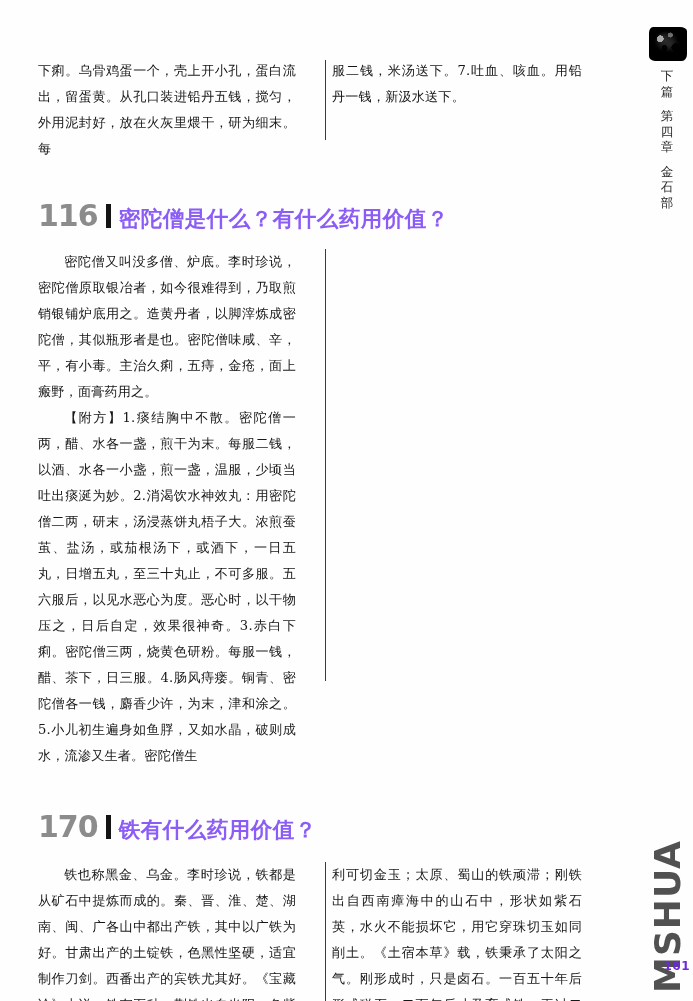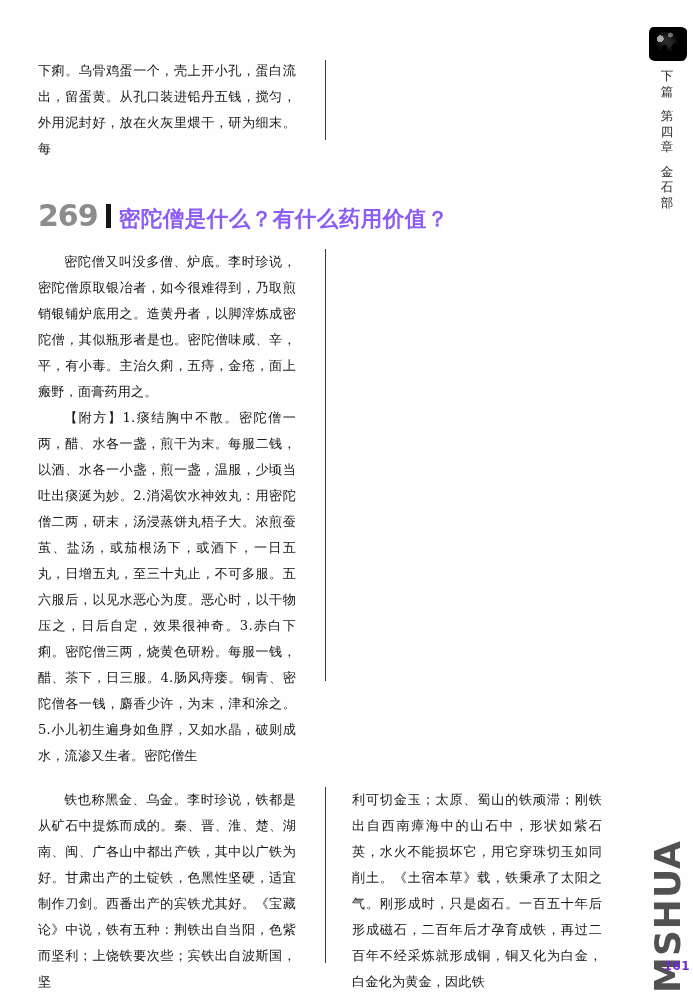--- a/index.html
+++ b/index.html
@@ -112,21 +112,20 @@
     position: absolute;
     left: 38px;
     top: 0;
     width: 596px;
     height: 1001px;
   }
 
   .columns {
     display: flex;
     position: relative;
-    gap: 20px;
   }
   .col {
     width: 272px;
     box-sizing: border-box;
   }
   .col-left  { padding-right: 14px; }
   .col-right { padding-left: 22px; }
 
   .rule {
     position: absolute;
@@ -253,38 +252,46 @@
     <div class="page-number">161</div>
   </div>
 
   <div class="content">
 
     <div class="columns" style="margin-top:58px;">
       <div class="rule" style="top:2px; height:80px;"></div>
       <div class="col col-left">
         <p class="body">下痢。乌骨鸡蛋一个，壳上开小孔，蛋白流出，留蛋黄。从孔口装进铅丹五钱，搅匀，外用泥封好，放在火灰里煨干，研为细末。每</p>
       </div>
+      <div class="col col-right">
+        <p class="body">服二钱，米汤送下。7.吐血、咳血。用铅丹一钱，新汲水送下。</p>
+      </div>
     </div>
 
     <div class="heading" style="margin-top:36px;">
-      <span class="num">269</span>
+      <span class="num">116</span>
       <span class="bar"></span>
       <span class="title">密陀僧是什么？有什么药用价值？</span>
     </div>
 
     <div class="columns" style="margin-top:16px;align-items:center;">
       <div class="rule" style="top:0px; height:432px;"></div>
 
       <div class="col col-left">
         <p class="body indent">密陀僧又叫没多僧、炉底。李时珍说，密陀僧原取银冶者，如今很难得到，乃取煎销银铺炉底用之。造黄丹者，以脚滓炼成密陀僧，其似瓶形者是也。密陀僧味咸、辛，平，有小毒。主治久痢，五痔，金疮，面上瘢野，面膏药用之。</p>
         <p class="body indent" style="margin-top:0;">【附方】1.痰结胸中不散。密陀僧一两，醋、水各一盏，煎干为末。每服二钱，以酒、水各一小盏，煎一盏，温服，少顷当吐出痰涎为妙。2.消渴饮水神效丸：用密陀僧二两，研末，汤浸蒸饼丸梧子大。浓煎蚕茧、盐汤，或茄根汤下，或酒下，一日五丸，日增五丸，至三十丸止，不可多服。五六服后，以见水恶心为度。恶心时，以干物压之，日后自定，效果很神奇。3.赤白下痢。密陀僧三两，烧黄色研粉。每服一钱，醋、茶下，日三服。4.肠风痔瘘。铜青、密陀僧各一钱，麝香少许，为末，津和涂之。5.小儿初生遍身如鱼脬，又如水晶，破则成水，流渗又生者。密陀僧生</p>
       </div>
 
     </div>
 
+    <div class="heading" style="margin-top:40px;">
+      <span class="num">170</span>
+      <span class="bar"></span>
+      <span class="title">铁有什么药用价值？</span>
+    </div>
 
     <div class="columns" style="margin-top:18px;">
       <div class="rule" style="top:0px; height:176px;"></div>
       <div class="col col-left">
         <p class="body indent">铁也称黑金、乌金。李时珍说，铁都是从矿石中提炼而成的。秦、晋、淮、楚、湖南、闽、广各山中都出产铁，其中以广铁为好。甘肃出产的土锭铁，色黑性坚硬，适宜制作刀剑。西番出产的宾铁尤其好。《宝藏论》中说，铁有五种：荆铁出自当阳，色紫而坚利；上饶铁要次些；宾铁出自波斯国，坚</p>
       </div>
       <div class="col col-right">
         <p class="body">利可切金玉；太原、蜀山的铁顽滞；刚铁出自西南瘴海中的山石中，形状如紫石英，水火不能损坏它，用它穿珠切玉如同削土。《土宿本草》载，铁秉承了太阳之气。刚形成时，只是卤石。一百五十年后形成磁石，二百年后才孕育成铁，再过二百年不经采炼就形成铜，铜又化为白金，白金化为黄金，因此铁</p>
       </div>
     </div>

